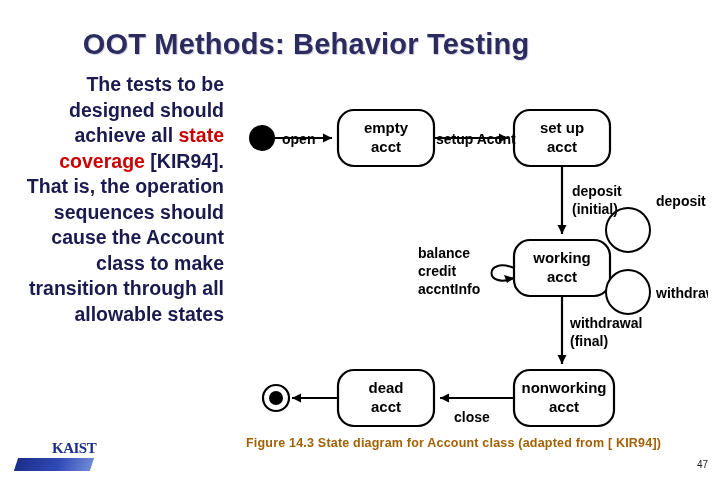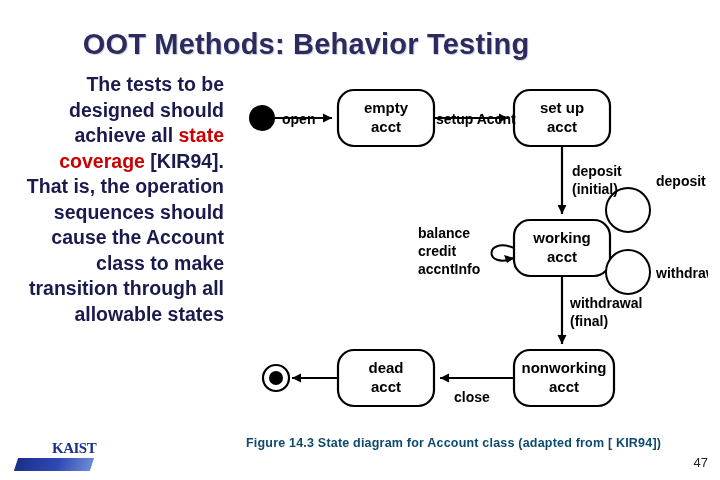--- a/index.html
+++ b/index.html
@@ -30,37 +30,37 @@
     font-weight:bold;
     line-height:25.5px;
     color:#1a1a4e;
     text-align:right;
   }
   .bodytext .hl{color:#cc0000;}
 
   
   .diagram{
     position:absolute;
-    left:232px;top:68px;width:476px;height:364px;
+    left:232px;top:88px;width:476px;height:364px;
   }
   .diagram svg{display:block;}
 
   .figcaption{
     position:absolute;
     left:246px;top:436px;
     font-size:12.5px;
     font-weight:bold;
-    color:#0c4a6e;
+    color:#a16207;
     letter-spacing:0.2px;
   }
 
   .pagenum{
     position:absolute;
     right:12px;bottom:10px;
-    font-size:13px;
+    font-size:10px;
     color:#222222;
   }
 
   
   .logo{
     position:absolute;
     left:16px;bottom:6px;
     width:76px;height:34px;
   }
   .logo .bar{

